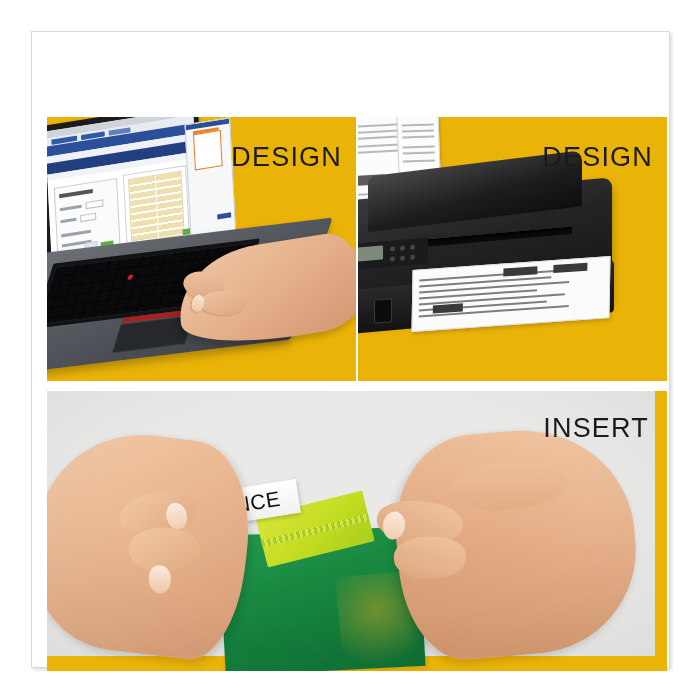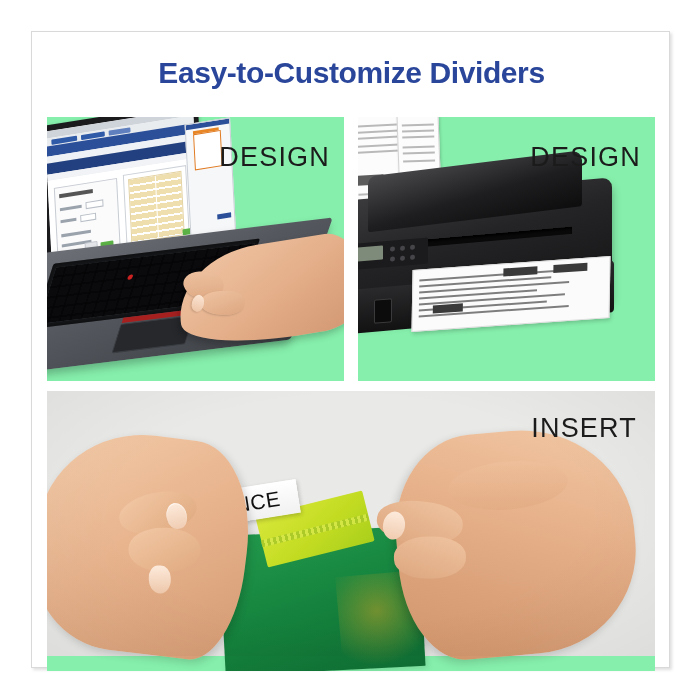--- a/index.html
+++ b/index.html
@@ -25,21 +25,21 @@
     position:absolute;left:0;top:24px;width:639px;
     text-align:center;
     color:#2A469B;
     font-size:30px;
     font-weight:bold;
     letter-spacing:-0.4px;
     white-space:nowrap;
   }
 
   
-  .panel{position:absolute;overflow:hidden;background:#86efac;}
+  .panel{position:absolute;overflow:hidden;background:#eab308;padding-left:12px;}
   .p-design{left:15px;top:85px;width:297px;height:264px;}
   .p-print {left:326px;top:85px;width:297px;height:264px;}
   .p-insert{left:15px;top:359px;width:608px;height:280px;}
 
   .panel .caption{
     position:absolute;
     color:#1b1b1b;
     font-size:27px;
     font-weight:normal;
     letter-spacing:1.2px;
@@ -237,21 +237,20 @@
   .hr-knuck{position:absolute;left:56px;top:30px;width:120px;height:48px;background:linear-gradient(180deg,#efc19d,#e0a87f);border-radius:50%;opacity:.55;}
   .ins-vig{position:absolute;left:0;top:0;right:0;bottom:0;
     background:radial-gradient(ellipse at 50% 45%,rgba(255,255,255,0) 55%,rgba(0,0,0,.05) 100%);}
 </style>
 </head>
 <body>
 
 <div id="stage">
   <div class="card">
 
-    <div class="headline">Easy-to-Customize Dividers</div>
 
     <div class="panel p-design">
       <div class="lap-wrap">
 
         <div class="lid">
           <div class="screen">
             <div class="scr-topbar"></div>
             <div class="scr-tabs">
               <div class="scr-tab" style="left:6px;width:26px;"></div>
               <div class="scr-tab" style="left:36px;width:24px;"></div>

